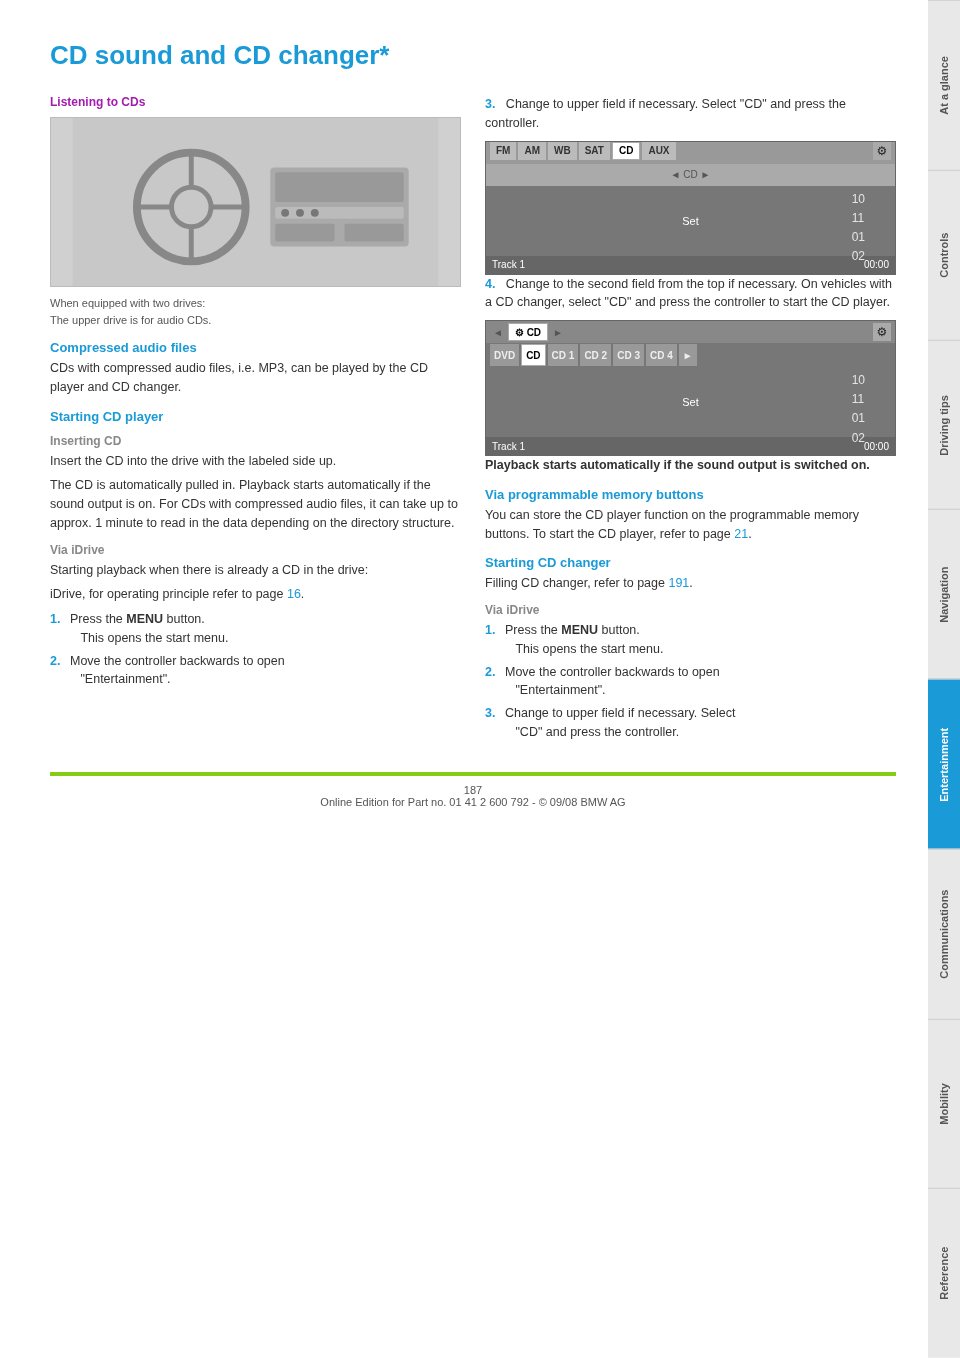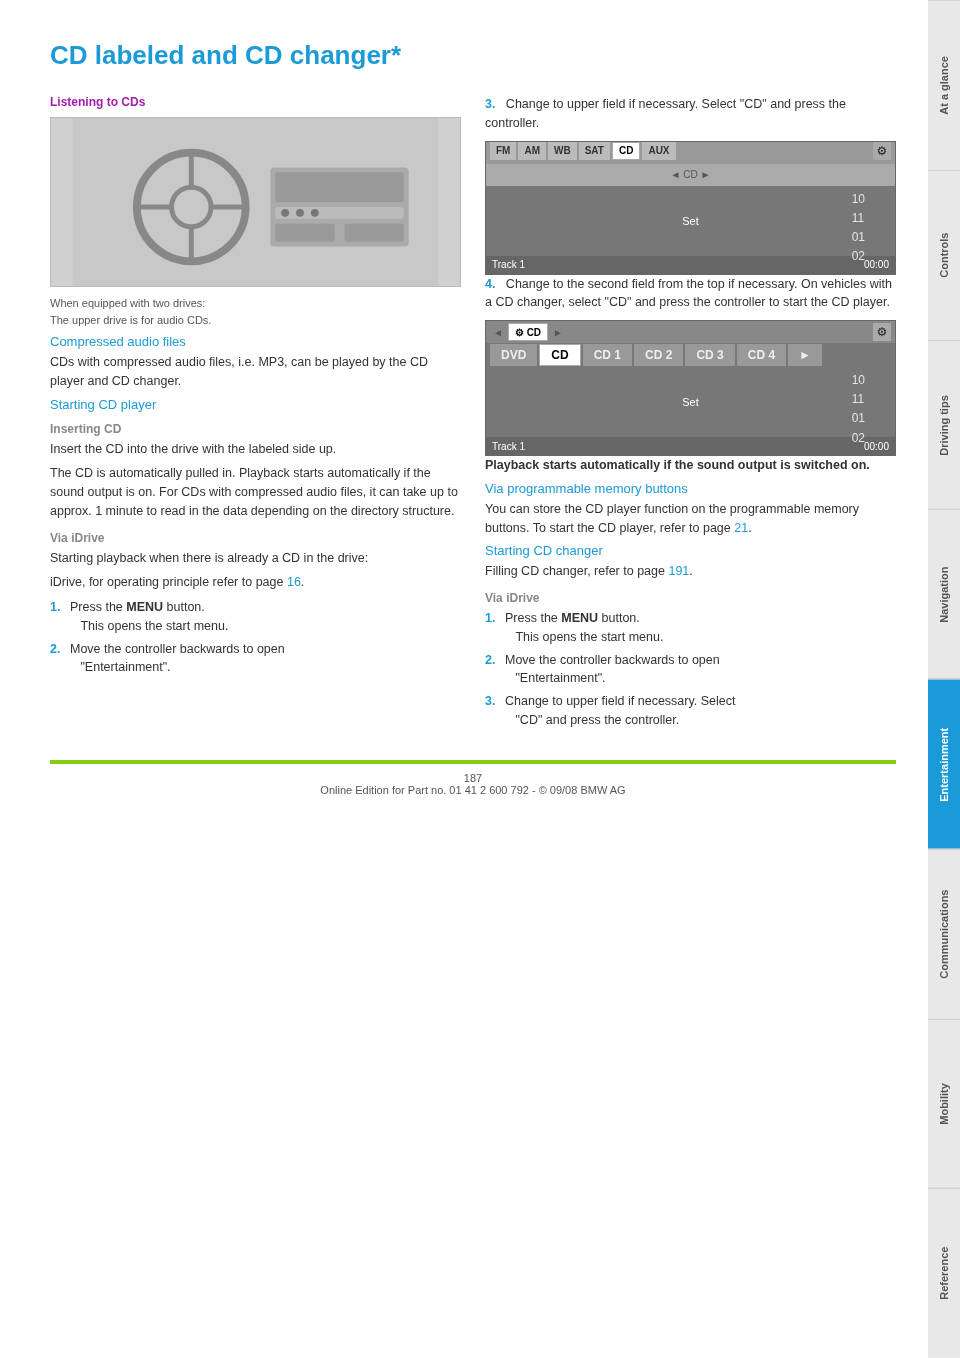--- a/index.html
+++ b/index.html
@@ -75,23 +75,24 @@
 
     
     .section-h2 {
       font-size: 12px;
       font-weight: bold;
       color: #a21caf;
       margin-bottom: 8px;
     }
     .section-h3 {
       font-size: 13px;
-      font-weight: normal;
+      font-weight: bold;
       color: #1a9ad7;
       margin-bottom: 4px;
+      margin-top: 12px;
     }
     .section-h4 {
       font-size: 12px;
       font-weight: bold;
       color: #888;
       margin-bottom: 4px;
       margin-top: 10px;
     }
 
     
@@ -198,23 +199,23 @@
       background: #777;
       display: flex;
       align-items: center;
       height: 24px;
       gap: 2px;
       padding: 2px 4px;
     }
     .dvd-tab {
       background: #999;
       color: #eee;
-      font-size: 12px;
-      font-weight: bold;
-      padding: 2px 11px;
+      font-size: 10px;
+      font-weight: bold;
+      padding: 2px 4px;
       height: 22px;
       display: flex;
       align-items: center;
     }
     .dvd-tab.white-box {
       background: #fff;
       color: #000;
       border: 1px solid #aaa;
     }
 
@@ -299,21 +300,21 @@
   <div class="tab-item">Driving tips</div>
   <div class="tab-item">Navigation</div>
   <div class="tab-item active">Entertainment</div>
   <div class="tab-item">Communications</div>
   <div class="tab-item">Mobility</div>
   <div class="tab-item">Reference</div>
 </div>
 
 <div class="main-content">
 
-  <h1 class="page-title">CD labeled and CD changer*</h1>
+  <h1 class="page-title">CD sound and CD changer*</h1>
 
   <div class="two-col">
 
     <div class="col-left">
 
       <h2 class="section-h2">Listening to CDs</h2>
 
       <div class="dashboard-img">
         <svg viewBox="0 0 370 170" xmlns="http://www.w3.org/2000/svg">
 

